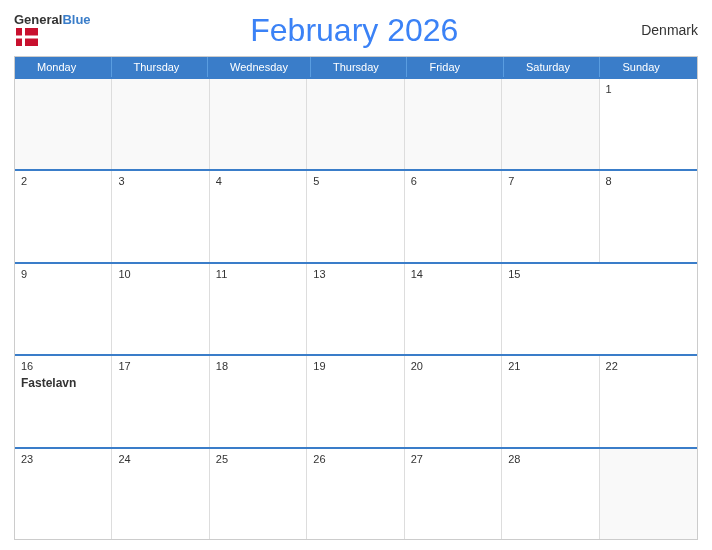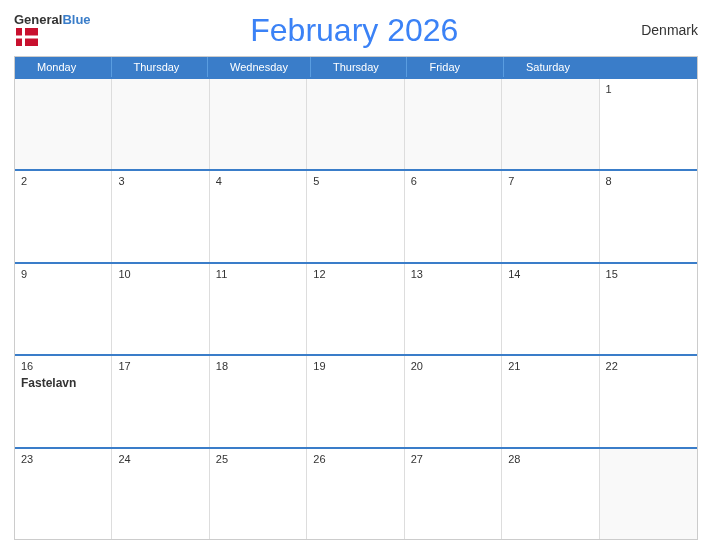--- a/index.html
+++ b/index.html
@@ -141,20 +141,21 @@
   </div>
 
   <div class="calendar">
     <div class="cal-header-row">
     <div class="cal-header-cell">Monday</div>
         <div class="cal-header-cell">Thursday</div>
         <div class="cal-header-cell">Wednesday</div>
         <div class="cal-header-cell">Thursday</div>
         <div class="cal-header-cell">Friday</div>
         <div class="cal-header-cell">Saturday</div>
+        <div class="cal-header-cell">Sunday</div>
       </div>
     <div class="cal-body">
     <div class="cal-week">
           <div class="cal-cell empty"></div>
           <div class="cal-cell empty"></div>
           <div class="cal-cell empty"></div>
           <div class="cal-cell empty"></div>
           <div class="cal-cell empty"></div>
           <div class="cal-cell empty"></div>
           <div class="cal-cell sunday">
@@ -186,23 +187,20 @@
         </div>
         <div class="cal-week">
           <div class="cal-cell">
             <span class="day-num">9</span>
           </div>
           <div class="cal-cell">
             <span class="day-num">10</span>
           </div>
           <div class="cal-cell">
             <span class="day-num">11</span>
-          </div>
-          <div class="cal-cell">
-            <span class="day-num">12</span>
           </div>
           <div class="cal-cell">
             <span class="day-num">13</span>
           </div>
           <div class="cal-cell">
             <span class="day-num">14</span>
           </div>
           <div class="cal-cell sunday">
             <span class="day-num">15</span>
           </div>

